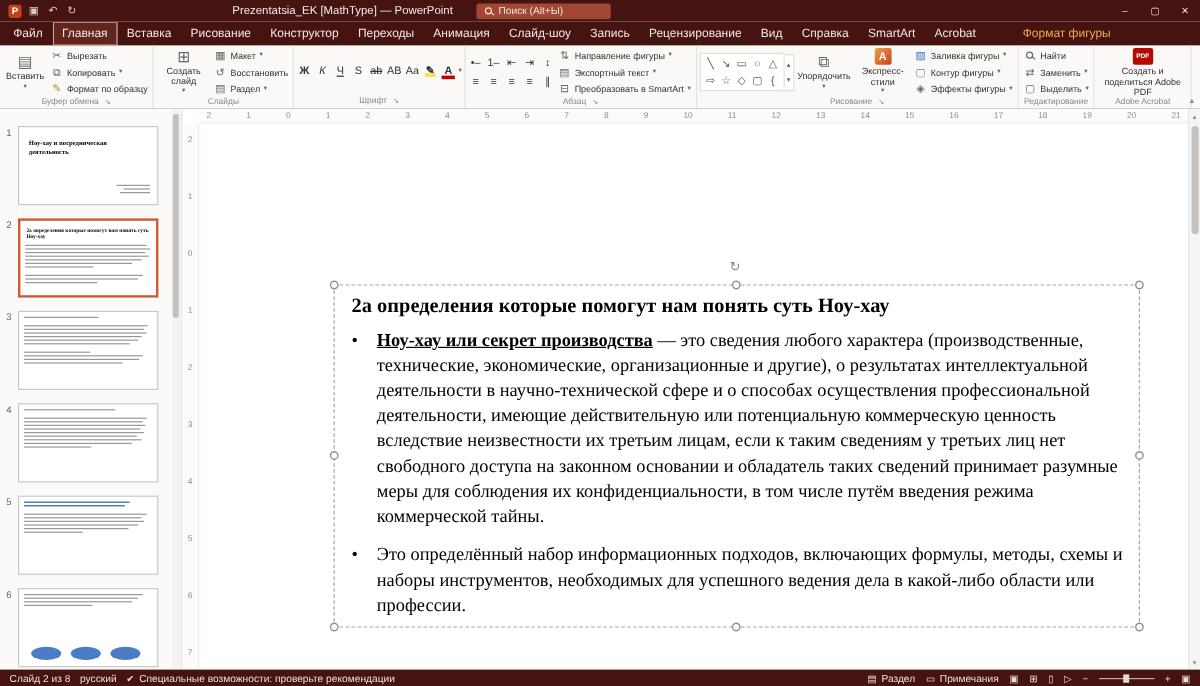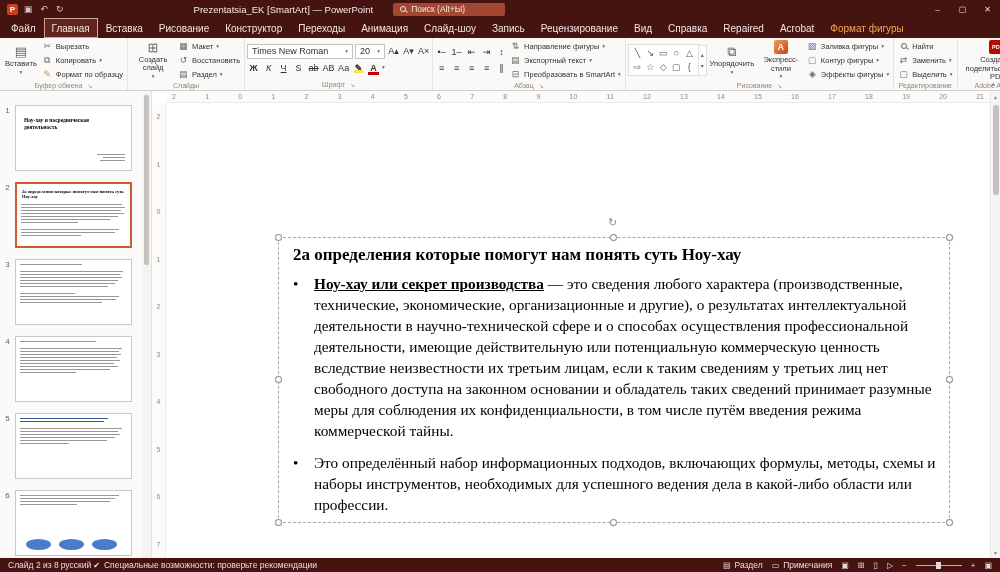--- a/index.html
+++ b/index.html
@@ -14,21 +14,21 @@
   .searchbox{margin-left:20px;height:13px;min-width:112px;background:#a14733;border-radius:2px;display:flex;align-items:center;gap:5px;padding:0 7px;font-size:8.5px;color:#f6e3dc;}
   .mag{width:6px;height:6px;border:1px solid currentColor;border-radius:50%;display:inline-block;position:relative;flex:none;}
   .mag::after{content:"";position:absolute;width:3px;height:1px;background:currentColor;right:-3px;bottom:-1px;transform:rotate(40deg);}
   .win-controls{margin-left:auto;display:flex;height:18px;}
   .wc{width:25px;display:flex;align-items:center;justify-content:center;font-size:8px;color:#eddfdb;}
 
   
   .tabrow{position:absolute;top:18px;left:0;width:100%;height:20px;background:#451310;display:flex;align-items:stretch;padding-left:3px;}
   .tab{display:flex;align-items:center;padding:0 8px;font-size:10px;color:#f2e6e2;white-space:nowrap;}
   .tab.active{background:#61251d;box-shadow:inset 0 0 0 1px #cfa398;}
-  .tab.contextual{color:#f5a94f;}
+  .tab.contextual{color:#f5a94f;margin-left:23px;}
 
   
   .ribbon{position:absolute;top:38px;left:0;width:100%;height:53px;background:#faf9f8;border-bottom:1px solid #d2cfcd;display:flex;overflow:hidden;}
   .rgroup{display:flex;flex-direction:column;border-right:1px solid #e5e2e0;padding:2px 2px 0;flex:none;}
   .rbody{flex:1;display:flex;align-items:stretch;}
   .glabel{height:12px;display:flex;align-items:center;justify-content:center;gap:5px;font-size:7px;color:#8c8781;white-space:nowrap;padding:0 2px;}
   .launcher{font-size:6px;}
   .bigbtn{display:flex;flex-direction:column;align-items:center;justify-content:center;text-align:center;font-size:7.5px;line-height:1.15;color:#34322f;padding:0 3px;}
   .bicon{font-size:13px;line-height:1;margin-bottom:2px;color:#6a6662;}
   .chev{font-size:5.5px;color:#6a6662;line-height:1;margin-top:1px;}
@@ -91,38 +91,38 @@
   .bullet{display:flex;font-family:"Liberation Serif",serif;font-size:15.3px;line-height:1.37;color:#000;margin-bottom:11px;}
   .bmark{flex:none;width:21px;}
   .lead{font-weight:bold;text-decoration:underline;}
   .handle{position:absolute;width:7px;height:7px;border-radius:50%;background:#fff;border:1px solid #8f8b87;box-shadow:0 0 1px rgba(0,0,0,.35);}
   .h-tl{left:-4px;top:-4px;} .h-tm{left:calc(50% - 4px);top:-4px;} .h-tr{right:-4px;top:-4px;}
   .h-ml{left:-4px;top:calc(50% - 4px);} .h-mr{right:-4px;top:calc(50% - 4px);}
   .h-bl{left:-4px;bottom:-4px;} .h-bm{left:calc(50% - 4px);bottom:-4px;} .h-br{right:-4px;bottom:-4px;}
   .rotate{position:absolute;left:calc(50% - 6px);top:-22px;font-size:11px;color:#8f8b87;}
 
   
-  .statusbar{position:absolute;left:0;bottom:0;width:100%;height:14px;background:#451310;color:#ecdcd7;font-size:8.5px;display:flex;align-items:center;padding:0 8px;gap:2px;}
+  .statusbar{position:absolute;left:0;bottom:0;width:100%;height:14px;background:#451310;color:#ecdcd7;font-size:8.5px;display:flex;align-items:center;padding:0 8px;gap:8px;}
   .sbitem{display:flex;align-items:center;gap:4px;white-space:nowrap;}
   .sbic{font-size:8px;}
   .sb-right{margin-left:auto;display:flex;align-items:center;gap:9px;}
   .zoomline{width:46px;height:1px;background:#caa79d;position:relative;}
   .zoomknob{position:absolute;left:20px;top:-3px;width:5px;height:7px;background:#e8d8d3;}
 </style>
 </head>
 <body>
 
 <div class="titlebar">
   <span class="pp-logo">P</span>
   <span class="qat">
     <span>▣</span>
     <span>↶</span>
     <span>↻</span>
   </span>
-  <span class="tb-title">Prezentatsia_EK [SmartArt]  —  PowerPoint</span>
+  <span class="tb-title">Prezentatsia_EK [MathType]  —  PowerPoint</span>
   <div class="searchbox">
     <span class="mag"></span>
     <span>Поиск (Alt+Ы)</span>
   </div>
   <div class="win-controls">
     <span class="wc">–</span>
     <span class="wc">▢</span>
     <span class="wc">✕</span>
   </div>
 </div>
@@ -133,21 +133,21 @@
     <div class="tab">Вставка</div>
     <div class="tab">Рисование</div>
     <div class="tab">Конструктор</div>
     <div class="tab">Переходы</div>
     <div class="tab">Анимация</div>
     <div class="tab">Слайд-шоу</div>
     <div class="tab">Запись</div>
     <div class="tab">Рецензирование</div>
     <div class="tab">Вид</div>
     <div class="tab">Справка</div>
-    <div class="tab">Repaired</div>
+    <div class="tab">SmartArt</div>
     <div class="tab">Acrobat</div>
     <div class="tab contextual">Формат фигуры</div>
   </div>
 
 <div class="ribbon">
 
   <div class="rgroup">
     <div class="rbody">
       <div class="bigbtn">
         <span class="bicon">▤</span>
@@ -201,33 +201,20 @@
       </div>
     </div>
     <div class="glabel">
         <span>Слайды</span>
       </div>
   </div>
 
   <div class="rgroup">
     <div class="rbody">
       <div class="fontcol">
-        <div class="fontrow">
-          <div class="combo" style="width:106px;">
-              <span style="flex:1;overflow:hidden;">Times New Roman</span>
-              <span class="chev">▾</span>
-            </div>
-          <div class="combo" style="width:30px;">
-              <span style="flex:1;">20</span>
-              <span class="chev">▾</span>
-            </div>
-          <span class="fbtn">А▴</span>
-          <span class="fbtn">А▾</span>
-          <span class="fbtn">А×</span>
-        </div>
         <div class="fontrow">
           <span style="display:flex;gap:2px;">
               <span class="fbtn b">Ж</span>
               <span class="fbtn i">К</span>
               <span class="fbtn u">Ч</span>
               <span class="fbtn">S</span>
               <span class="fbtn strike">ab</span>
               <span class="fbtn">АВ</span>
               <span class="fbtn">Аа</span>
             </span>

